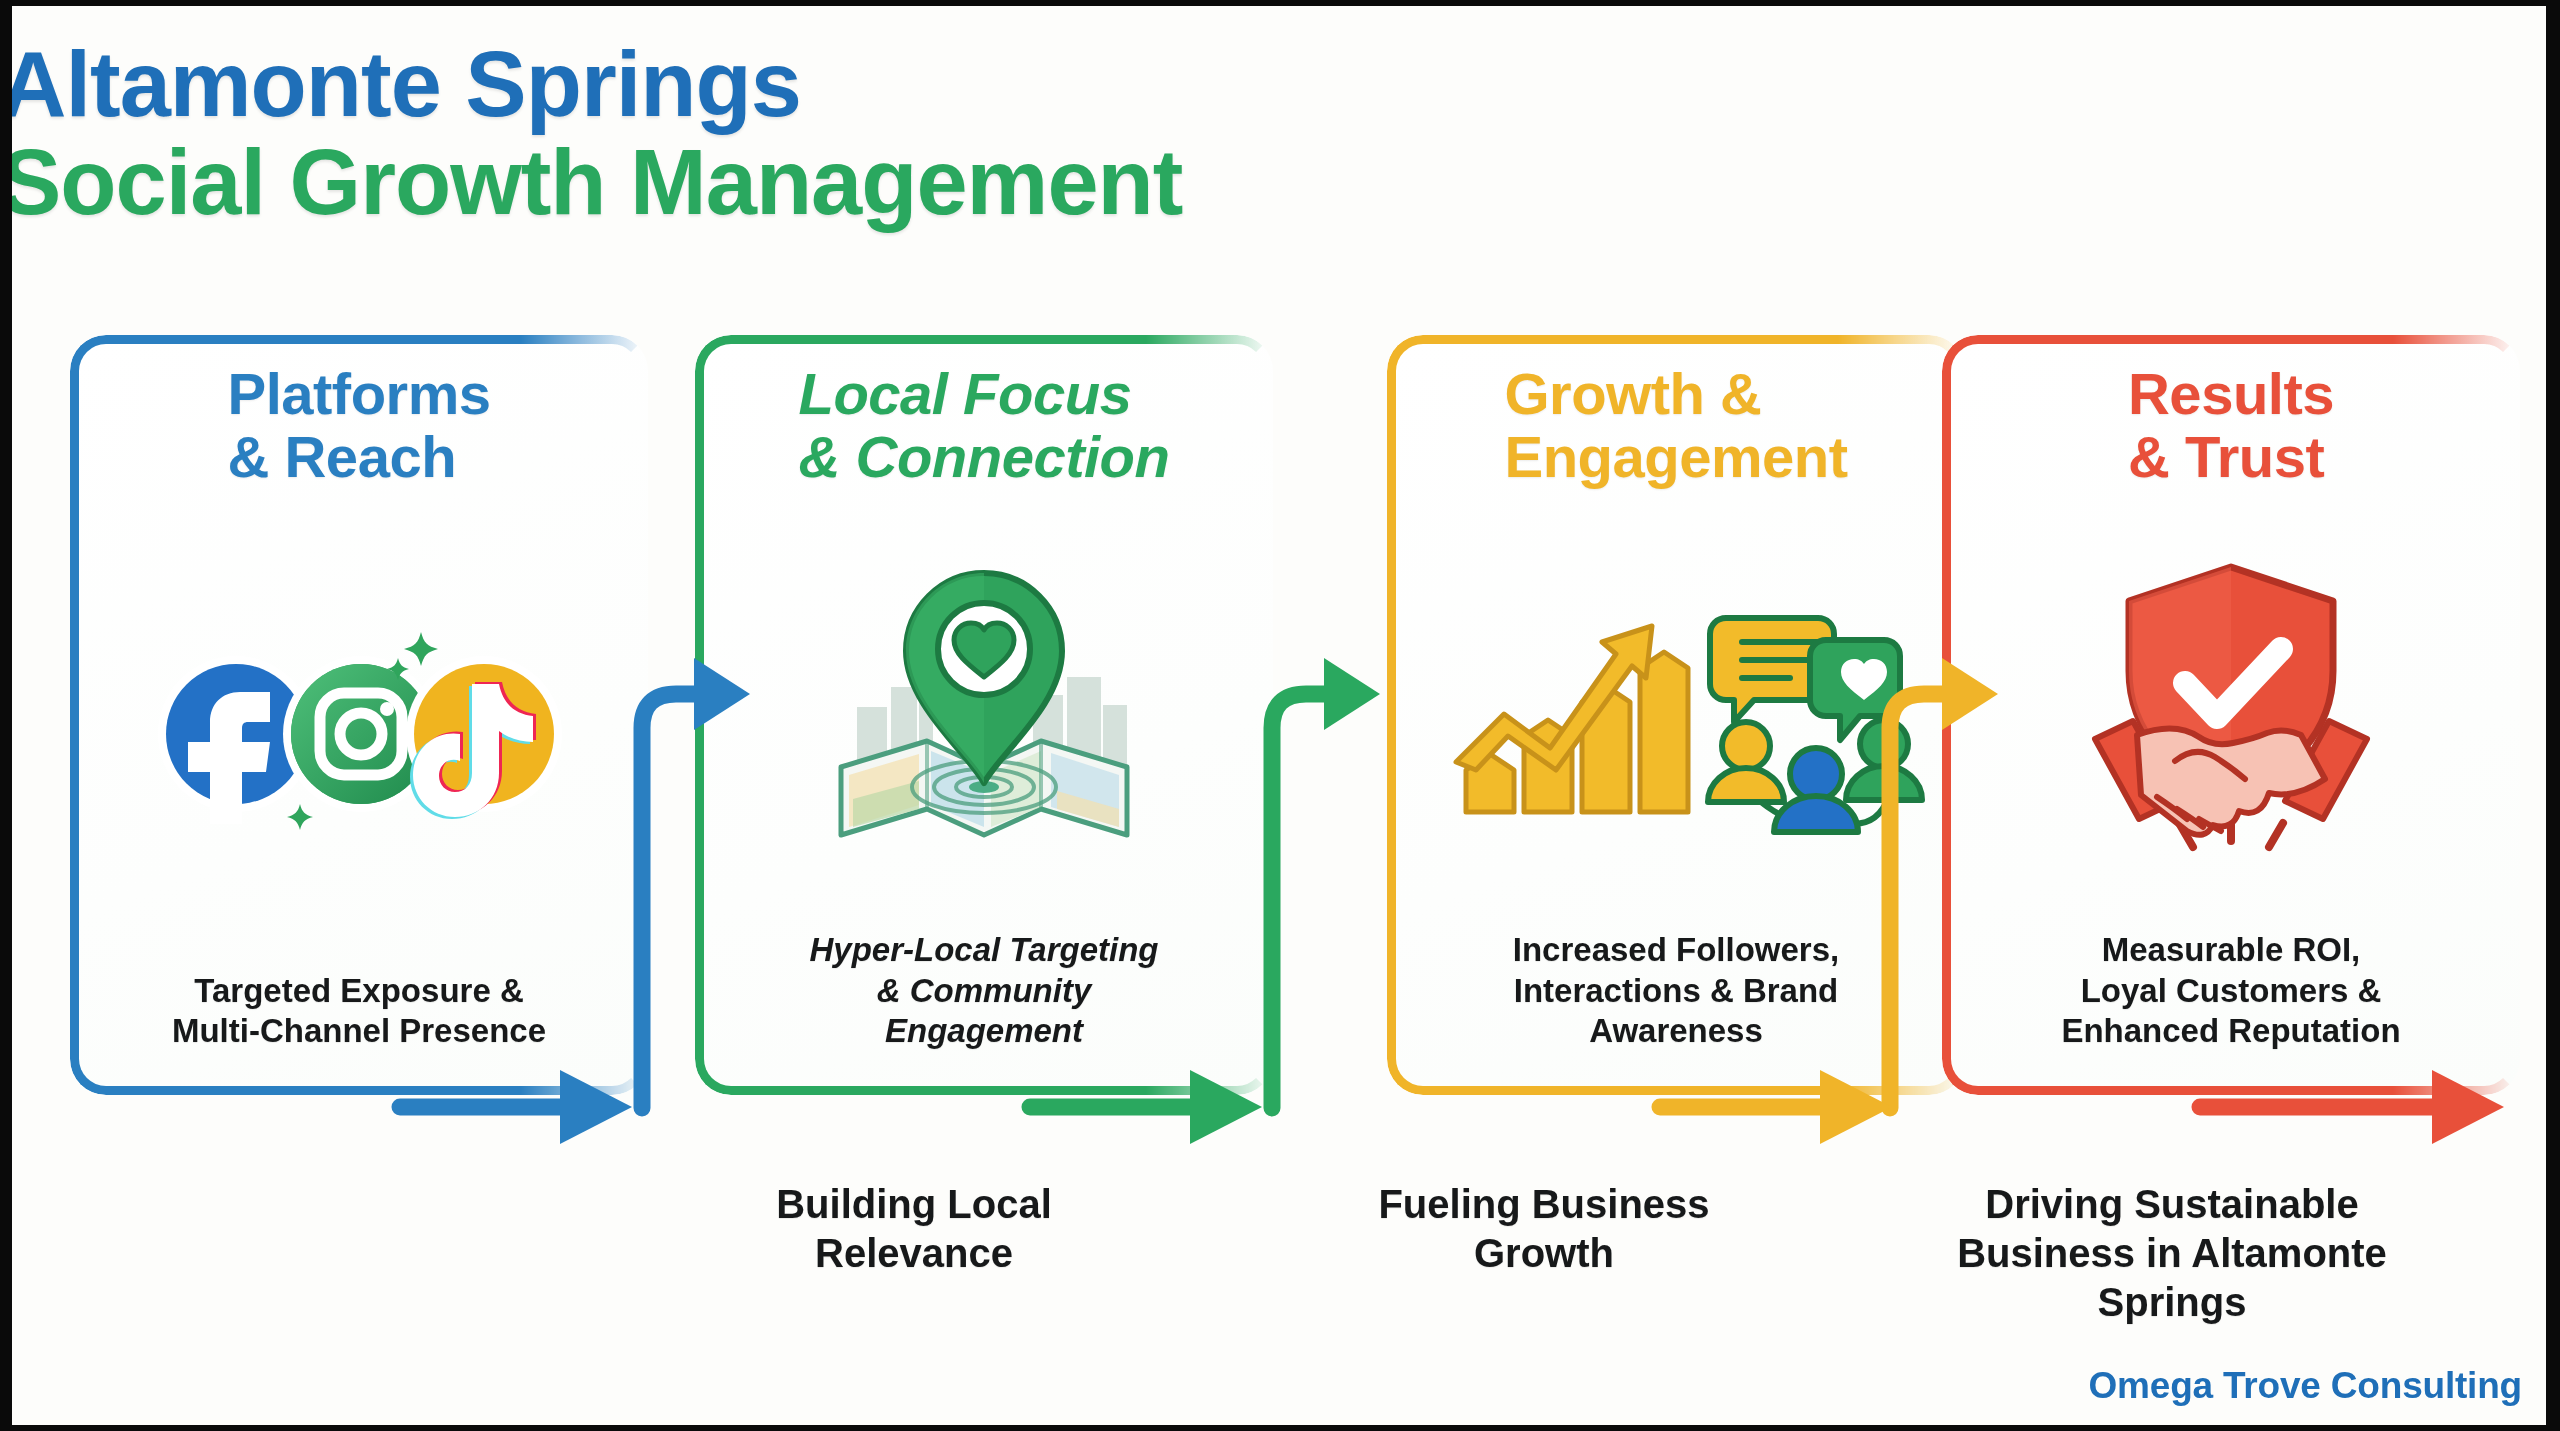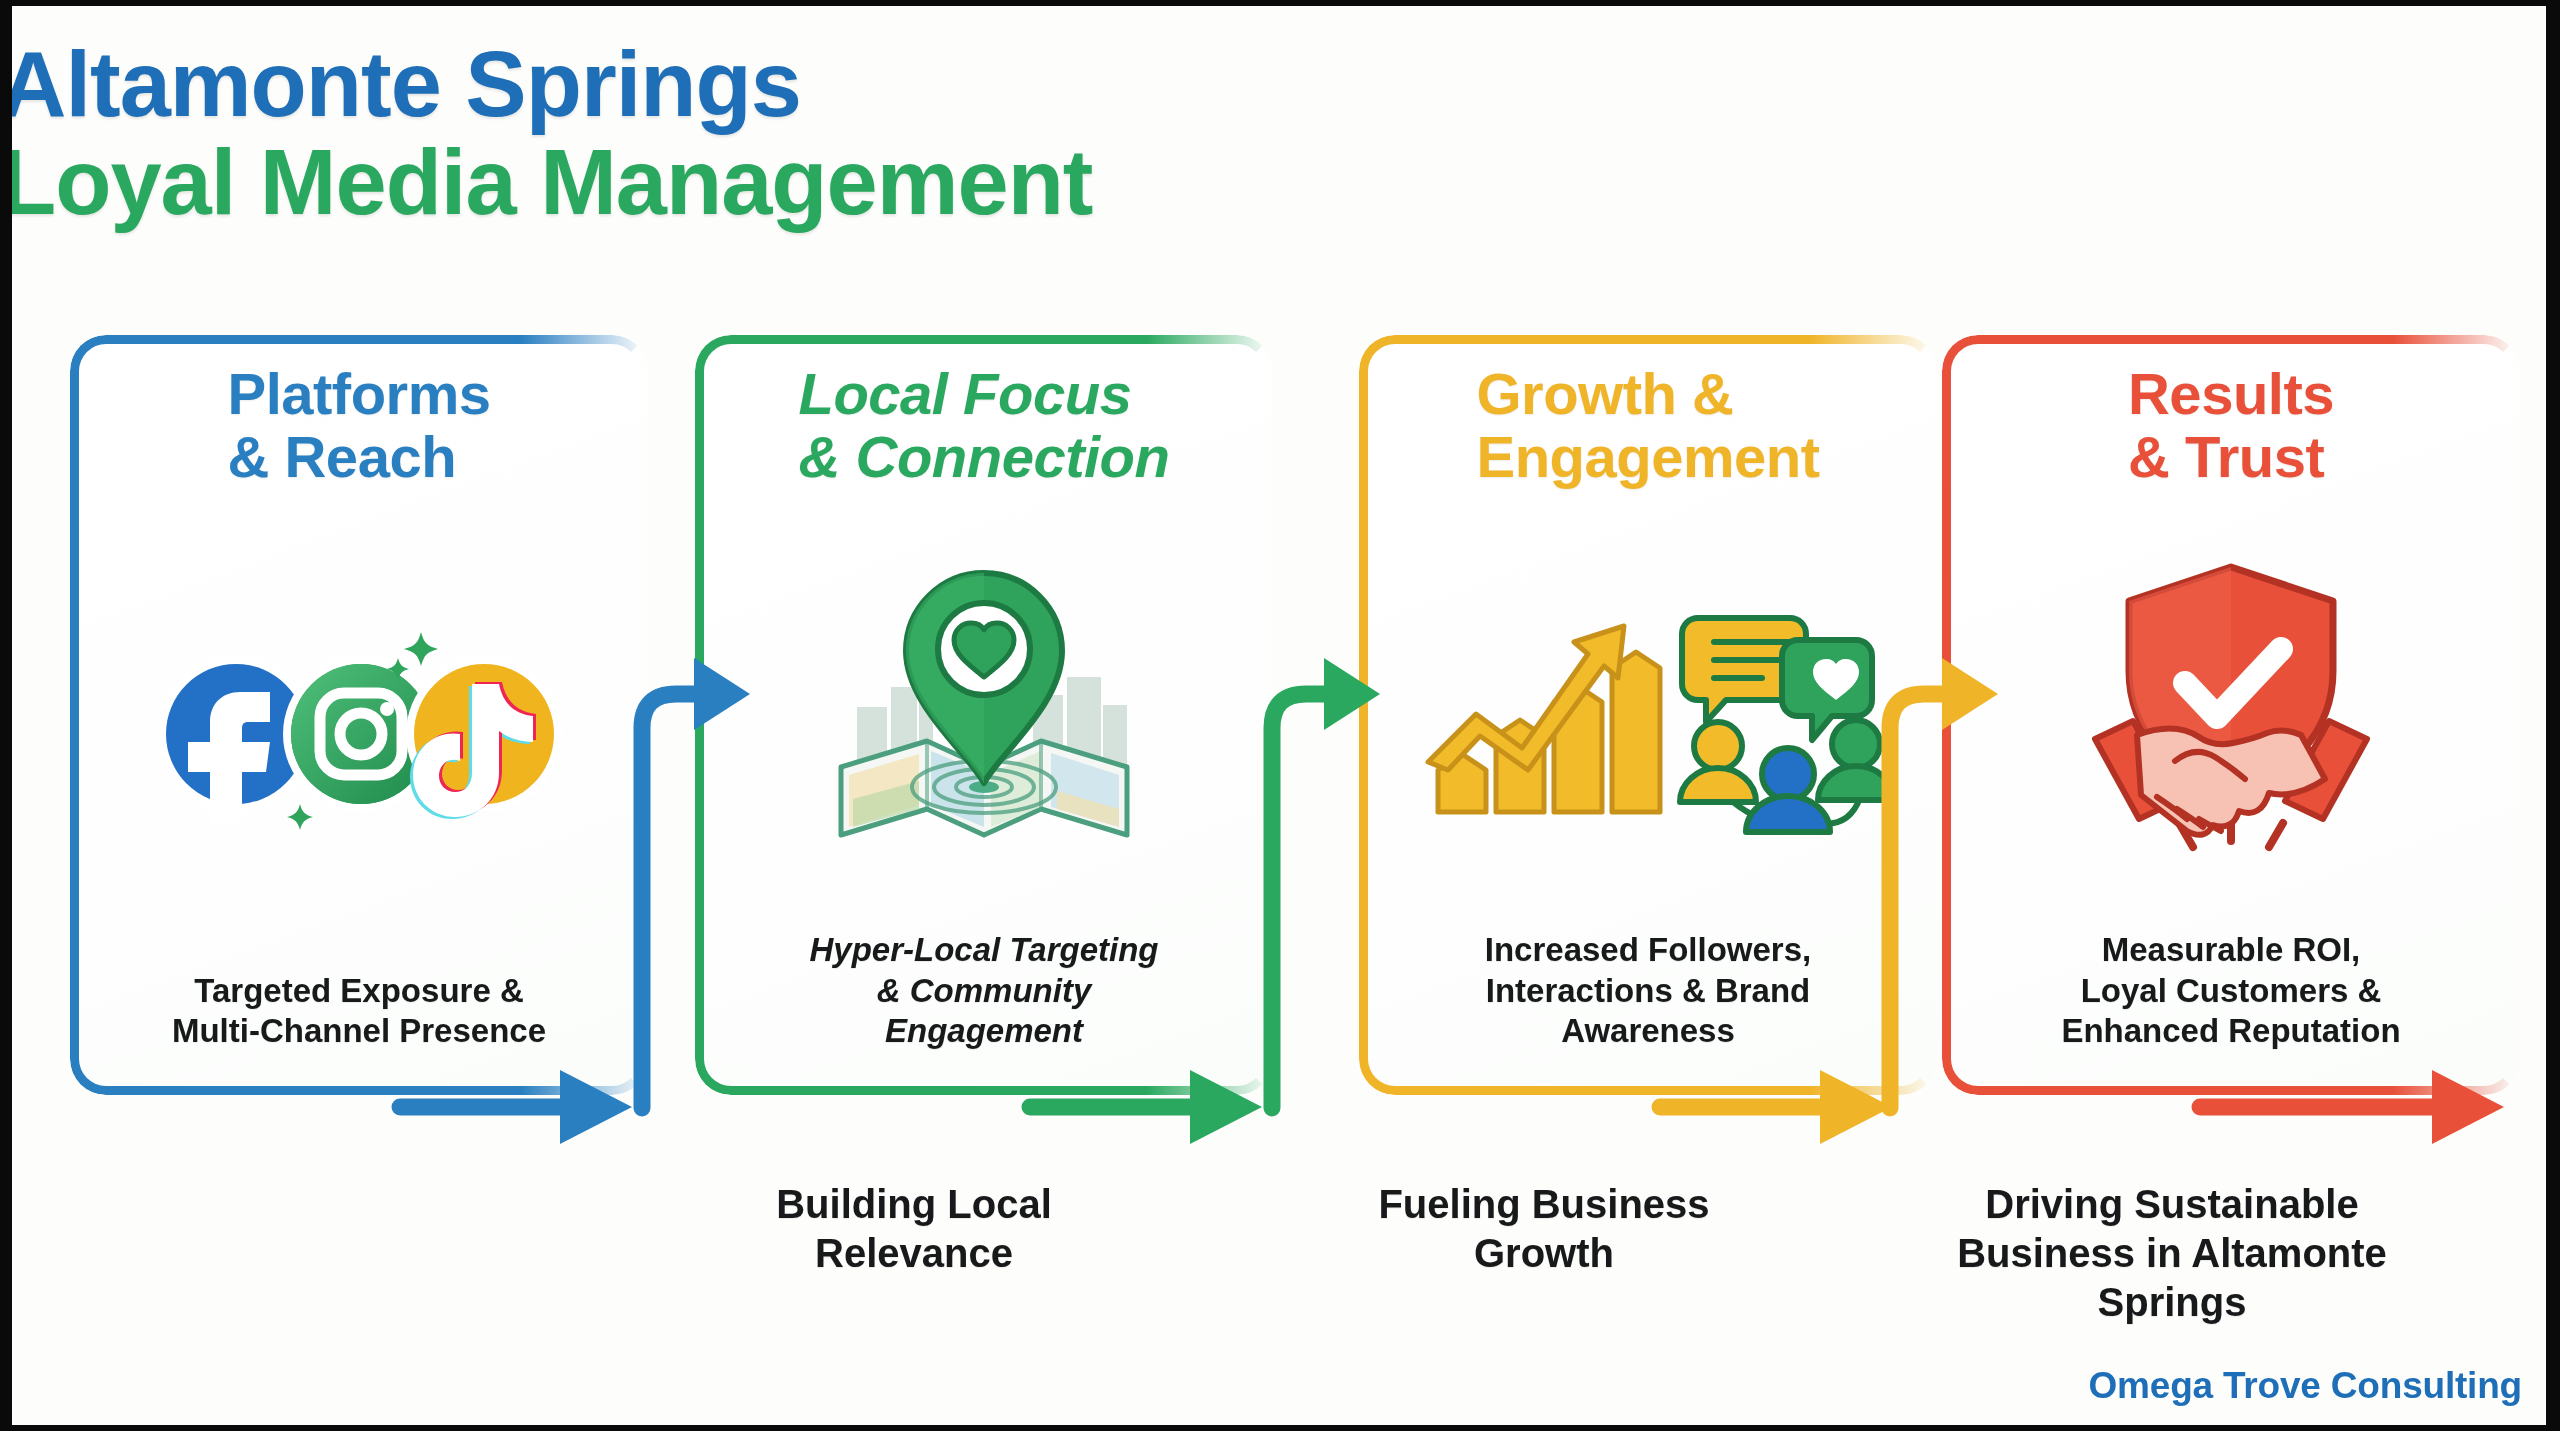--- a/index.html
+++ b/index.html
@@ -42,21 +42,21 @@
   
   #cols{
     position:absolute; top:335px; left:70px;
     width:2420px; height:760px; z-index:10;
   }
   .col{
     position:absolute; top:0; width:578px; height:760px;
   }
   .col:nth-child(1){ left:0; }
   .col:nth-child(2){ left:625px;font-style:italic; }
-  .col:nth-child(3){ left:1289px; }
+  .col:nth-child(3){ left:1317px; }
   .col:nth-child(4){ left:1872px; }
 
   .frame{
     position:absolute; inset:0;
     border-radius:36px;
     background:linear-gradient(160deg,#ffffff 0%,#fdfefd 60%,#fbfdfb 100%);
   }
   
   .bracket{
     position:absolute; inset:0;
@@ -111,21 +111,21 @@
 
   svg{ display:block; overflow:visible; }
 </style>
 </head>
 <body>
 
 <div id="canvas">
 
   <div id="title">
     <span class="l1">Altamonte Springs</span>
-    <span class="l2">Loyal Media Management</span>
+    <span class="l2">Social Growth Management</span>
   </div>
 
   <svg class="connector" style="left:628px; top:608px;" width="130" height="520" viewBox="0 0 130 520">
     <path d="M14 500 L14 120 Q14 86 48 86 L76 86" fill="none" stroke="#2a7fc1" stroke-width="17" stroke-linecap="round"></path>
     <path d="M66 50 L122 86 L66 122 Z" fill="#2a7fc1"></path>
   </svg>
 
   <svg class="connector" style="left:400px; top:1062px;" width="250" height="90" viewBox="0 0 250 90">
     <path d="M0 45 L172 45" fill="none" stroke="#2a7fc1" stroke-width="17" stroke-linecap="round"></path>
     <path d="M160 8 L232 45 L160 82 Z" fill="#2a7fc1"></path>

